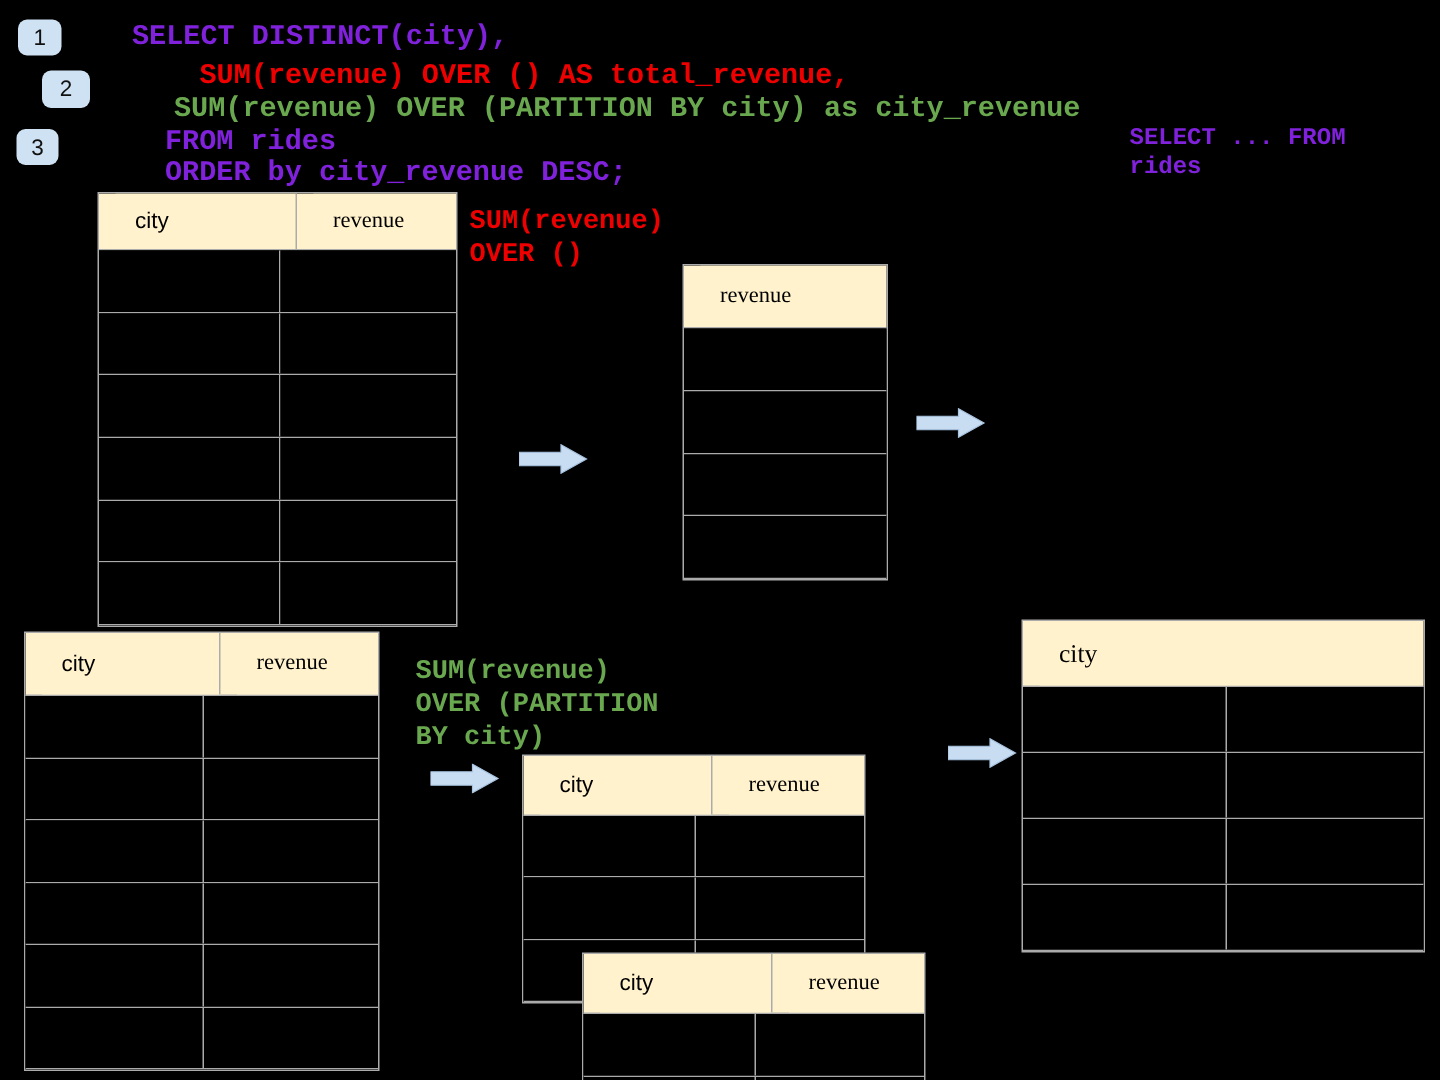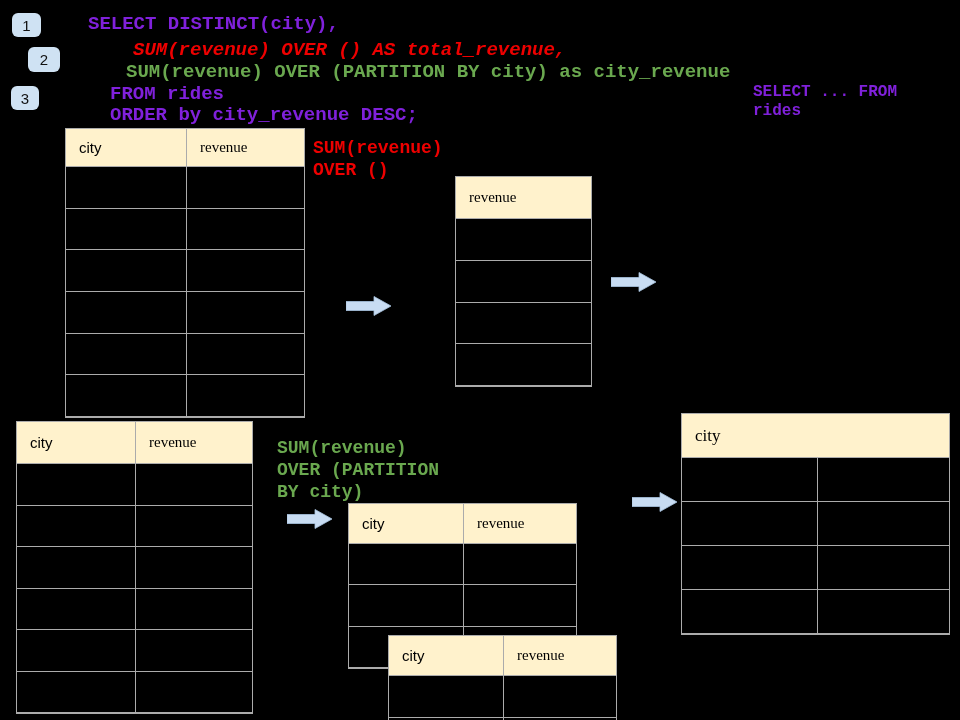--- a/index.html
+++ b/index.html
@@ -65,20 +65,21 @@
   }
   .th{
     box-sizing:border-box;
     flex:0 0 var(--c1);
     border-right:1px solid #ABABAB;
     display:flex;align-items:center;
     padding-left:13px;
     color:#000;
     font-size:var(--fs);
     background:#FFF2CC;
+    margin-left:11px;
   }
   .th:last-child{flex:1 1 auto;border-right:none;font-family:Liberation Serif, serif;}
   .tbody{display:block;background:#000;}
   .trow{
     display:flex;
     height:var(--rh);
     box-sizing:border-box;
     border-bottom:1px solid #ABABAB;
     background:#000;
   }
@@ -95,22 +96,22 @@
   .arrow svg{display:block;}
 </style>
 </head>
 <body>
 
 <div class="badge" style="left:12px;top:13px;width:29px;height:24px;">1</div>
 <div class="badge" style="left:28px;top:47px;width:32px;height:25px;">2</div>
 <div class="badge" style="left:11px;top:86px;width:28px;height:24px;">3</div>
 
 <div class="code-line c-purple" style="left:88px;top:13px;">SELECT DISTINCT(city),</div>
-<div class="code-line c-red" style="left:133px;top:39px;font-style:italic;">SUM(revenue) OVER () AS total_revenue,</div>
-<div class="code-line c-green" style="left:126px;top:61px;">SUM(revenue) OVER (PARTITION BY city) as city_revenue</div>
+<div class="code-line c-red" style="left:133px;top:39px;">SUM(revenue) OVER () AS total_revenue,</div>
+<div class="code-line c-green" style="left:116px;top:61px;">SUM(revenue) OVER (PARTITION BY city) as city_revenue</div>
 <div class="code-line c-purple" style="left:110px;top:83px;">FROM rides</div>
 <div class="code-line c-purple" style="left:110px;top:104px;">ORDER by city_revenue DESC;</div>
 
 <div class="note note-small c-purple" style="left:753px;top:39px;margin-top:44px;"><span>SELECT ... FROM</span><br><span>rides</span></div>
 
 <div class="note c-red" style="left:313px;top:137px;"><span>SUM(revenue)</span><br><span>OVER ()</span></div>
 
 <div class="note c-green" style="left:277px;top:437px;"><span>SUM(revenue)</span><br><span>OVER (PARTITION</span><br><span>BY city)</span></div>
 
 <div class="tbl" style="left:65px;top:128px;width:240px;height:290px;--c1:121px;--hh:38px;--rh:41.7px;">

